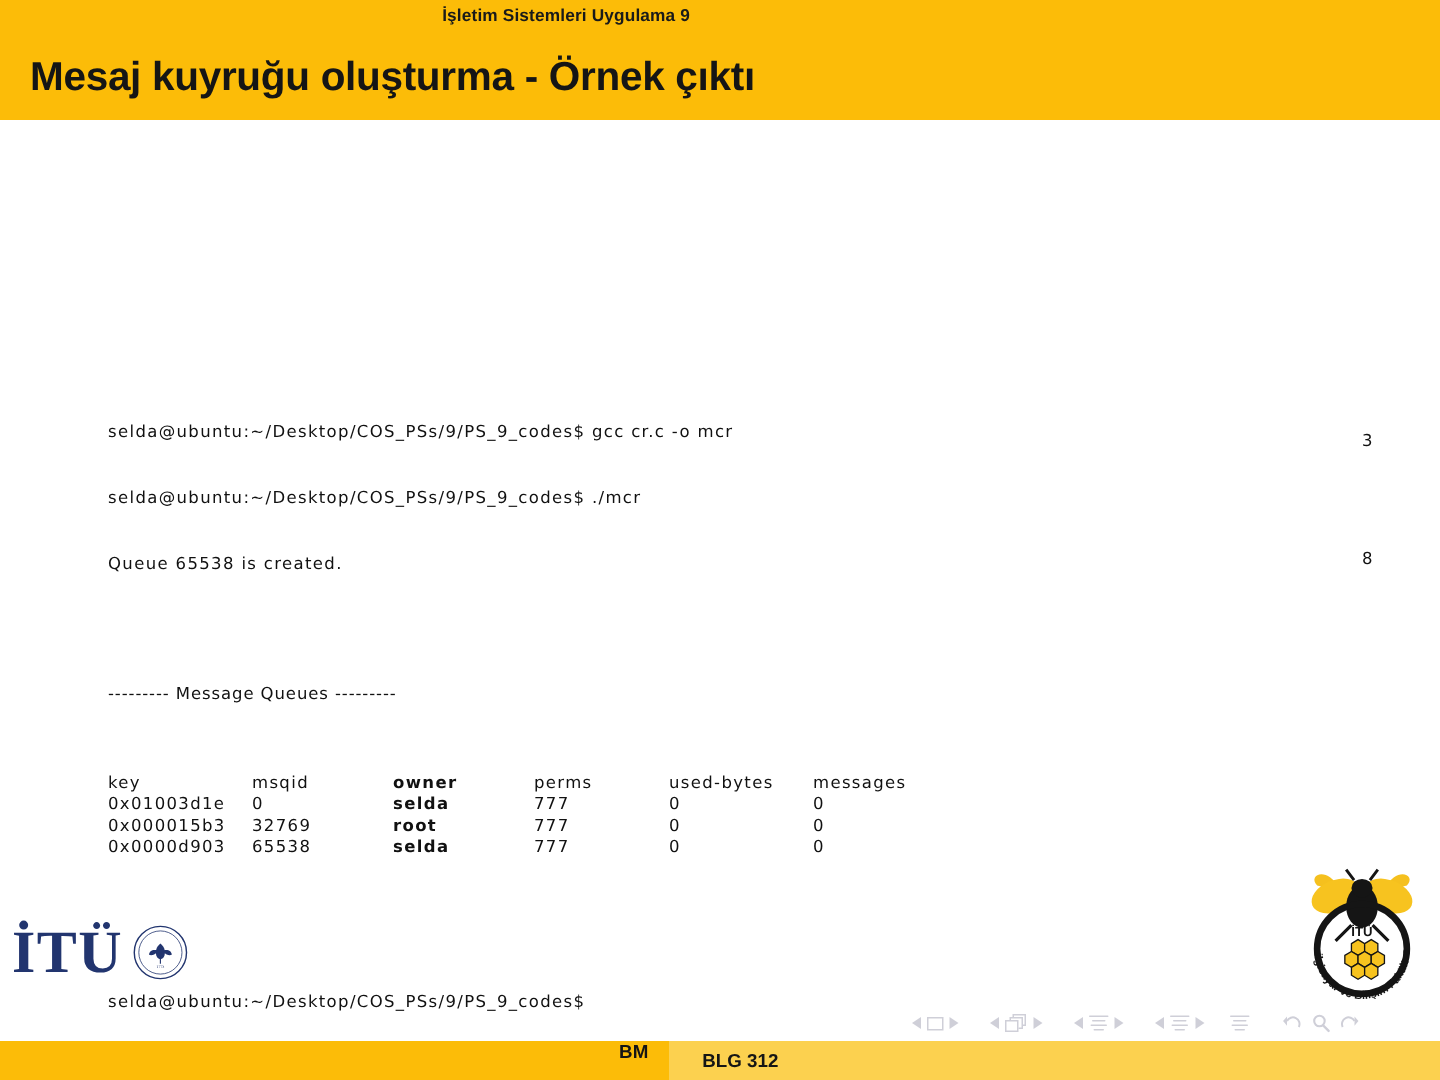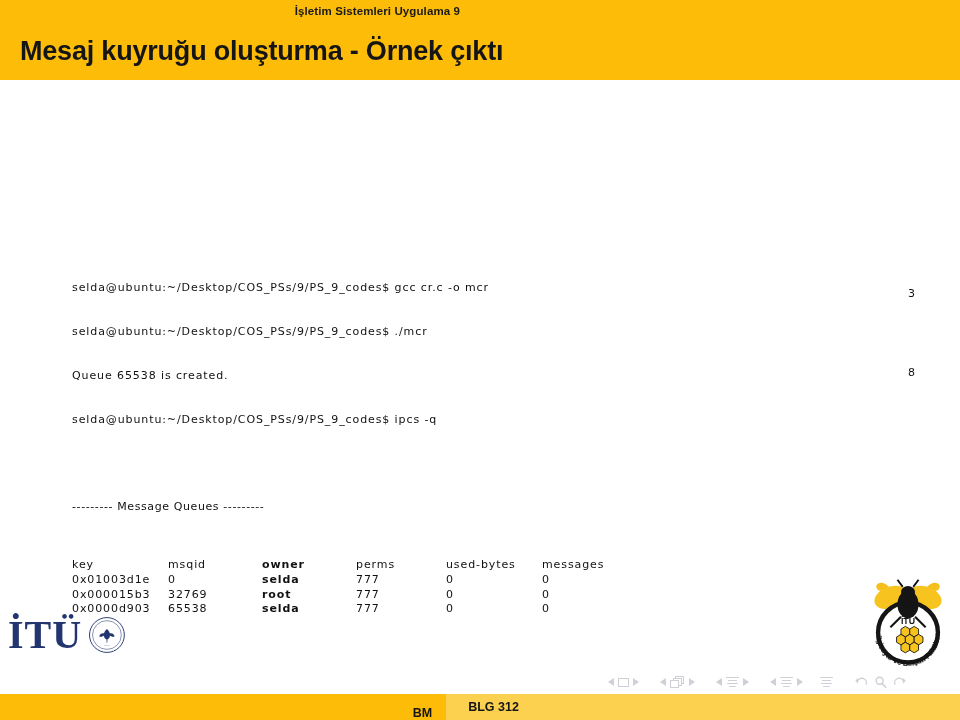--- a/index.html
+++ b/index.html
@@ -195,21 +195,21 @@
   .footbar {
     position: absolute;
     left: 0; top: 694px;
     width: 960px; height: 26px;
     display: flex;
   }
   .foot-left {
     width: 478px; height: 26px;
     background: #fcbc08;
     display: flex;
-    align-items: flex-end;
+    align-items: flex-start;
     justify-content: flex-end;
     box-sizing: border-box;
     padding-right: 14px;
   }
   .foot-right {
     width: 550px; height: 26px;
     background: #fcd14f;
     display: flex;
     align-items: center;
     box-sizing: border-box;
@@ -234,21 +234,20 @@
   </div>
 </div>
 
 <div class="titleband"></div>
 <div class="slide-title">Mesaj kuyruğu oluşturma - Örnek çıktı</div>
 
 <div class="terminal">
   <div class="term-line">selda@ubuntu:~/Desktop/COS_PSs/9/PS_9_codes$ gcc cr.c -o mcr</div>
   <div class="term-line">selda@ubuntu:~/Desktop/COS_PSs/9/PS_9_codes$ ./mcr</div>
   <div class="term-line">Queue 65538 is created.</div>
-  <div class="term-line">selda@ubuntu:~/Desktop/COS_PSs/9/PS_9_codes$ ipcs -q</div>
   <div class="term-gap"></div>
   <div class="term-line sep-line">--------- Message Queues ---------</div>
 
   <table class="tbl">
     <tbody><tr>
       <td class="c-key">key</td>
       <td class="c-msqid">msqid</td>
       <td class="c-owner">owner</td>
       <td class="c-perms">perms</td>
       <td class="c-used">used-bytes</td>

